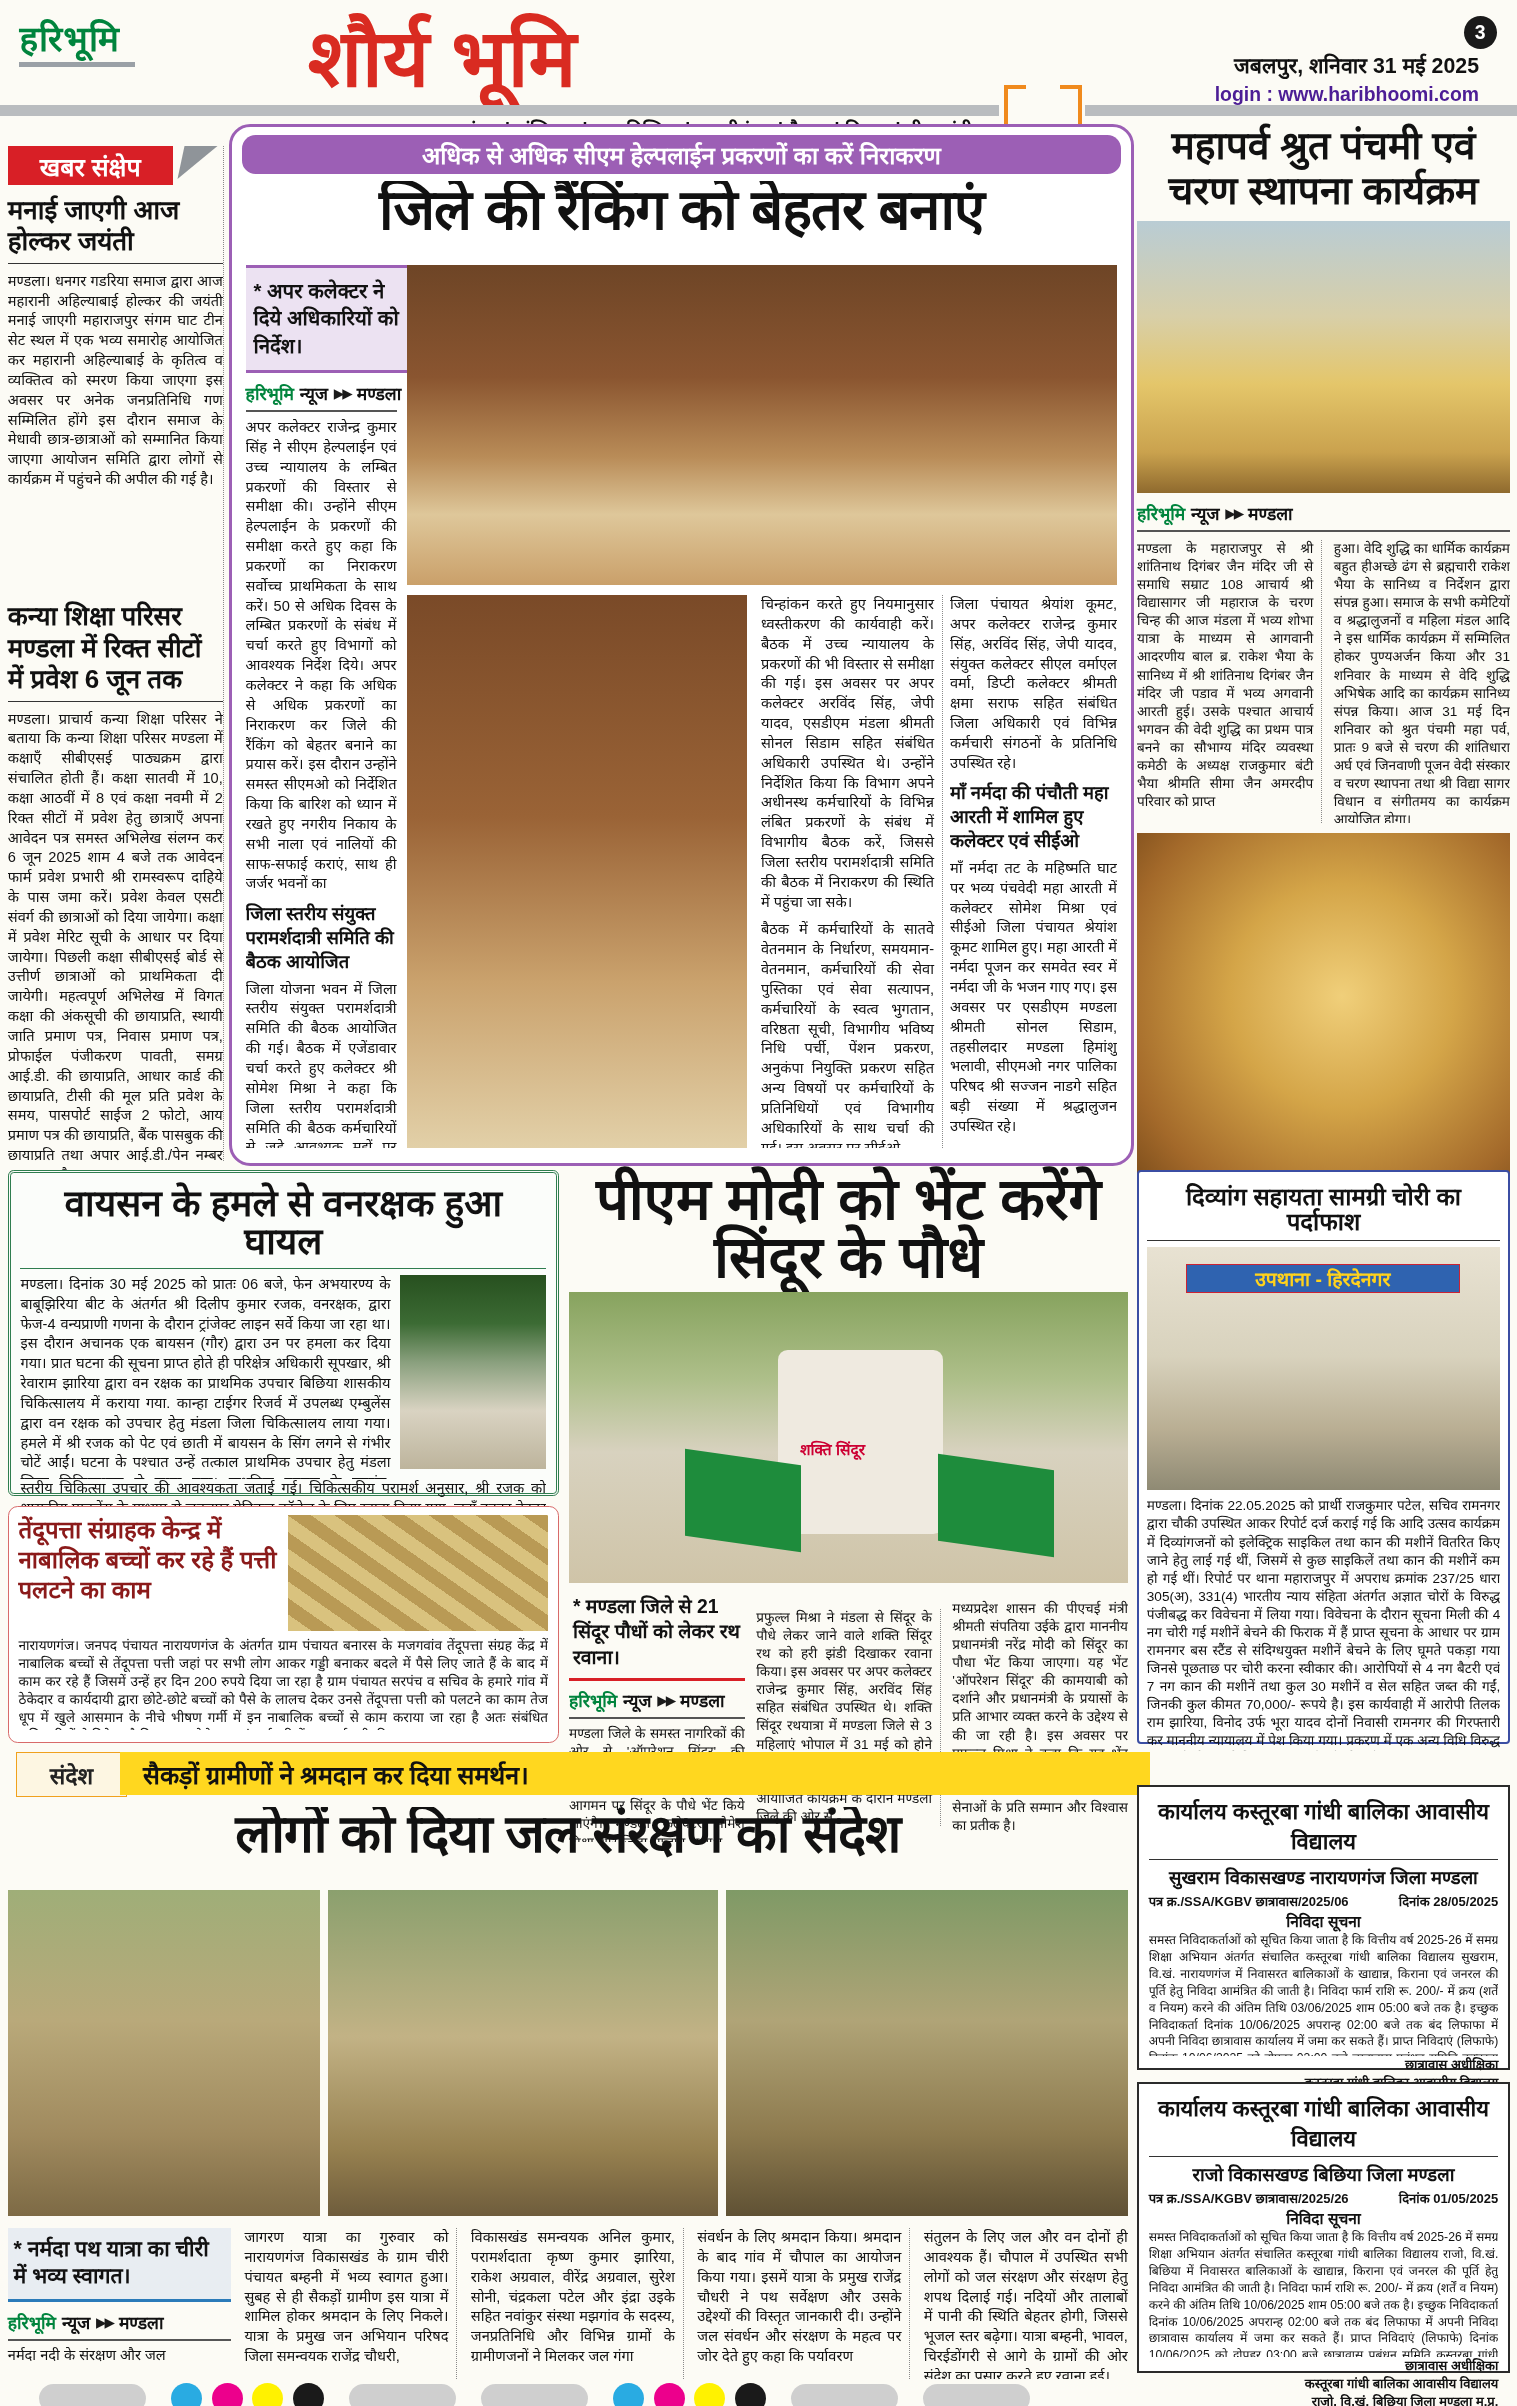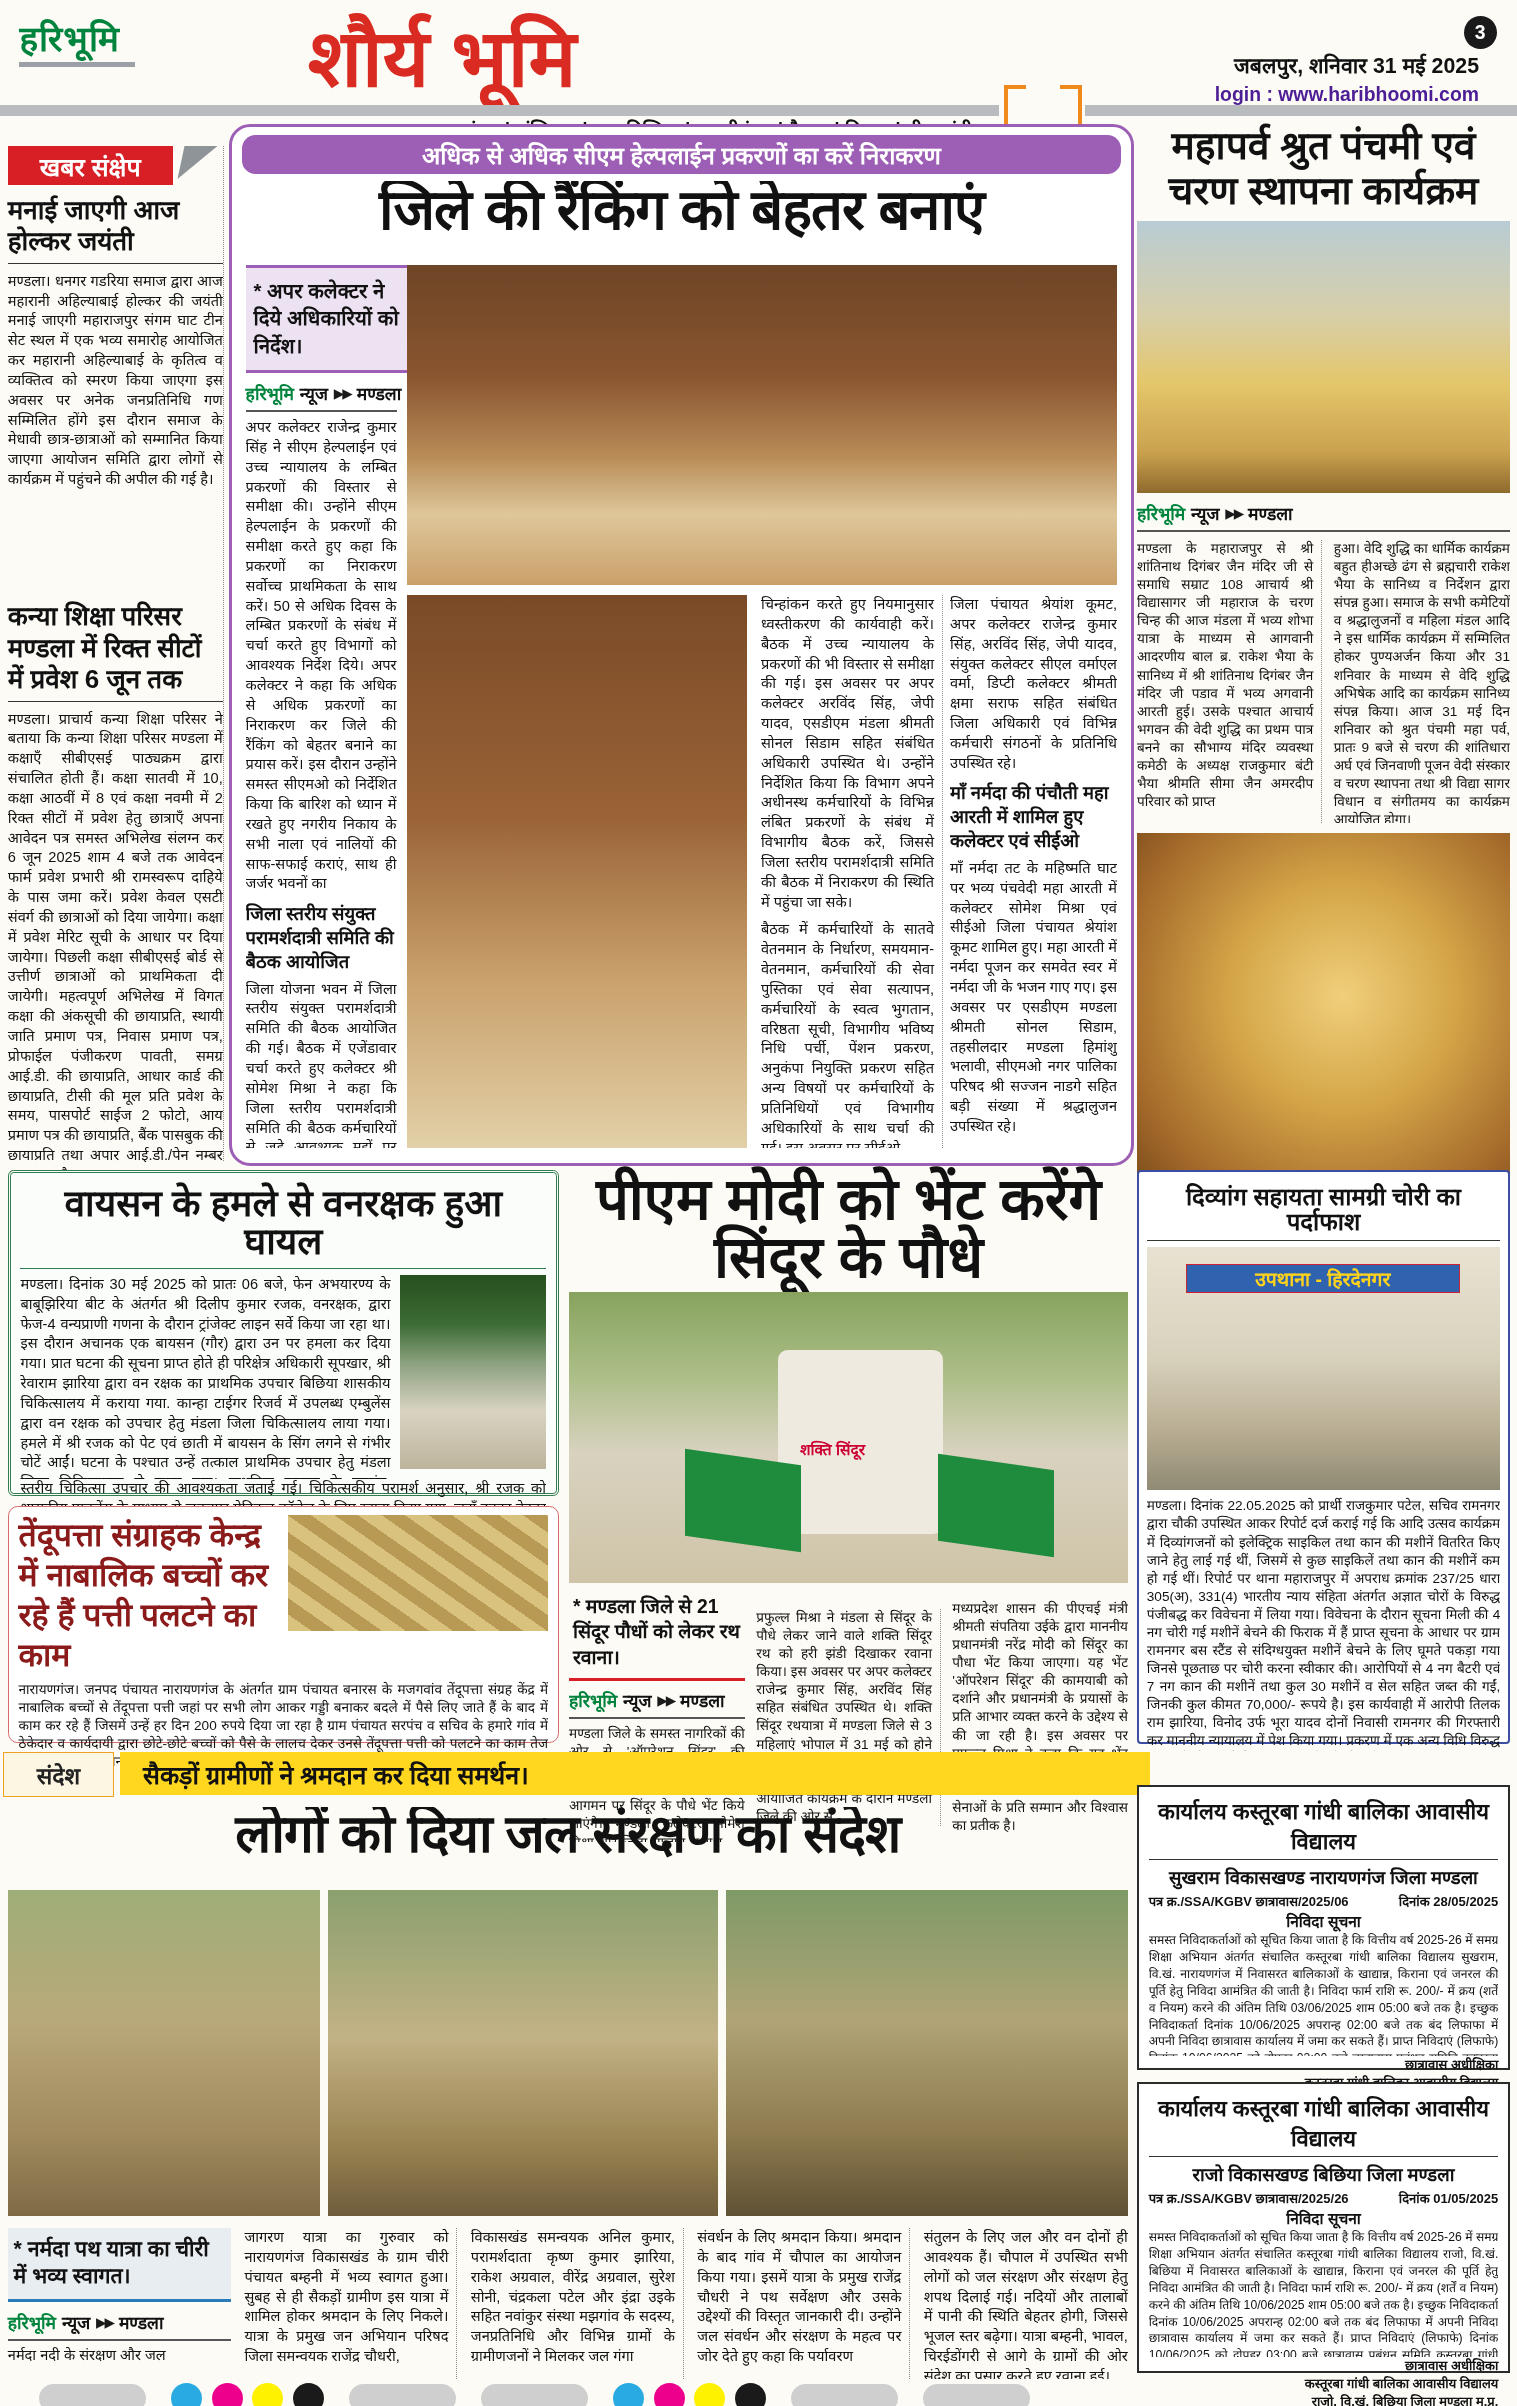--- a/index.html
+++ b/index.html
@@ -42,21 +42,21 @@
          display:flex;align-items:center;justify-content:center;}
   .lead-headline{font-size:56px;font-weight:900;line-height:1.05;text-align:center;letter-spacing:-1px;}
   .pointer-box{background:#ece2f2;border-top:3.9px solid #9c5fb5;border-bottom:3.9px solid #9c5fb5;
                font-size:20.4px;font-weight:800;line-height:1.35;padding:9.7px 7.8px;}
   
   .shrut-head{font-size:39px;font-weight:900;line-height:1.15;text-align:center;}
   
   .bison-box{border:3.9px double #2f7d4f;border-radius:5.8px;background:#fbfdfa;}
   .bison-head{font-size:37px;font-weight:900;text-align:center;line-height:1.05;border-bottom:1.9px solid #2f7d4f;padding:5.8px 0;}
   .tendu-box{border:1.9px solid #d86a6a;border-radius:9.7px;background:#fff;}
-  .tendu-head{font-size:32px;font-weight:900;color:#8b1a1a;line-height:1.25;}
+  .tendu-head{font-size:24px;font-weight:900;color:#8b1a1a;line-height:1.25;}
   .sindoor-head{font-size:58px;font-weight:900;text-align:center;line-height:1;}
   .sin-pointer{border-top:3.9px solid #d81f26;border-bottom:3.9px solid #d81f26;font-size:19.4px;font-weight:800;padding:7.8px 3.9px;line-height:1.3;}
   .theft-box{border:2.9px solid #3b4ea3;border-radius:3.9px;background:#fff;}
   .theft-head{font-size:24px;font-weight:900;text-align:center;border-bottom:1.9px solid #333;padding:5.8px 0;line-height:1.05;}
   .board{background:#2f63b0;color:#ffd21c;font-weight:800;font-size:19.4px;text-align:center;border:1.9px solid #c23;}
   
   .kicker-box{background:#fdf6e2;border:1.9px solid #f0a11d;color:#222;font-size:23px;font-weight:900;
               display:flex;align-items:center;justify-content:center;}
   .yellow-band{background:#ffd71f;display:flex;align-items:center;font-size:25px;font-weight:900;padding-left:23px;}
   .sandesh-head{font-size:53px;font-weight:900;text-align:center;letter-spacing:-1px;line-height:1;}
@@ -202,21 +202,21 @@
 
   <div class="abs theft-box" style="left:1137px;top:1170px;width:373px;height:574px;padding:5.8px 7.8px;box-sizing:border-box;">
     <div class="theft-head">दिव्यांग सहायता सामग्री चोरी का पर्दाफाश</div>
     <div class="photo" style="position:relative;margin-top:5.8px;width:100%;height:243px;
          background:linear-gradient(180deg,#e8e2d2 0%,#d8d2bd 45%,#b9ae93 75%,#8f8a74 100%);">
       <div class="board abs" style="left:39px;top:17.5px;width:272px;">उपथाना - हिरदेनगर</div>
     </div>
     <div class="b14 j hide-x" style="margin-top:7.8px;height:254px;">मण्डला। दिनांक 22.05.2025 को प्रार्थी राजकुमार पटेल, सचिव रामनगर द्वारा चौकी उपस्थित आकर रिपोर्ट दर्ज कराई गई कि आदि उत्सव कार्यक्रम में दिव्यांगजनों को इलेक्ट्रिक साइकिल तथा कान की मशीनें वितरित किए जाने हेतु लाई गई थीं, जिसमें से कुछ साइकिलें तथा कान की मशीनें कम हो गई थीं। रिपोर्ट पर थाना महाराजपुर में अपराध क्रमांक 237/25 धारा 305(अ), 331(4) भारतीय न्याय संहिता अंतर्गत अज्ञात चोरों के विरुद्ध पंजीबद्ध कर विवेचना में लिया गया। विवेचना के दौरान सूचना मिली की 4 नग चोरी गई मशीनें बेचने की फिराक में हैं प्राप्त सूचना के आधार पर ग्राम रामनगर बस स्टैंड से संदिग्धयुक्त मशीनें बेचने के लिए घूमते पकड़ा गया जिनसे पूछताछ पर चोरी करना स्वीकार की। आरोपियों से 4 नग बैटरी एवं 7 नग कान की मशीनें तथा कुल 30 मशीनें व सेल सहित जब्त की गईं, जिनकी कुल कीमत 70,000/- रूपये है। इस कार्यवाही में आरोपी तिलक राम झारिया, विनोद उर्फ भूरा यादव दोनों निवासी रामनगर की गिरफ्तारी कर माननीय न्यायालय में पेश किया गया। प्रकरण में एक अन्य विधि विरुद्ध बालक के विरुद्ध विधि अनुसार कार्यवाही की गई।</div>
   </div>
 
-  <div class="abs kicker-box" style="left:3px;top:1752px;width:109px;height:43px;">संदेश</div>
+  <div class="abs kicker-box" style="left:16px;top:1752px;width:109px;height:43px;">संदेश</div>
   <div class="abs yellow-band" style="left:120px;top:1752px;width:1007px;height:43px;">सैकड़ों ग्रामीणों ने श्रमदान कर दिया समर्थन।</div>
   <div class="abs sandesh-head hide-x" style="left:7.8px;top:1807px;width:1120px;height:72px;">लोगों को दिया जल संरक्षण का संदेश</div>
 
   <div class="abs photo" style="left:7.8px;top:1890px;width:312px;height:326px;
        background:linear-gradient(180deg,#9fae78 0%,#b9a97a 40%,#a08a5e 75%,#7d6a45 100%);"></div>
   <div class="abs photo" style="left:328px;top:1890px;width:390px;height:326px;
        background:linear-gradient(180deg,#8ba06e 0%,#c2b285 45%,#96804f 80%,#6e5c3c 100%);"></div>
   <div class="abs photo" style="left:726px;top:1890px;width:402px;height:326px;
        background:linear-gradient(180deg,#7f9a66 0%,#b0a477 40%,#8d7a4e 75%,#5f5134 100%);"></div>
 

